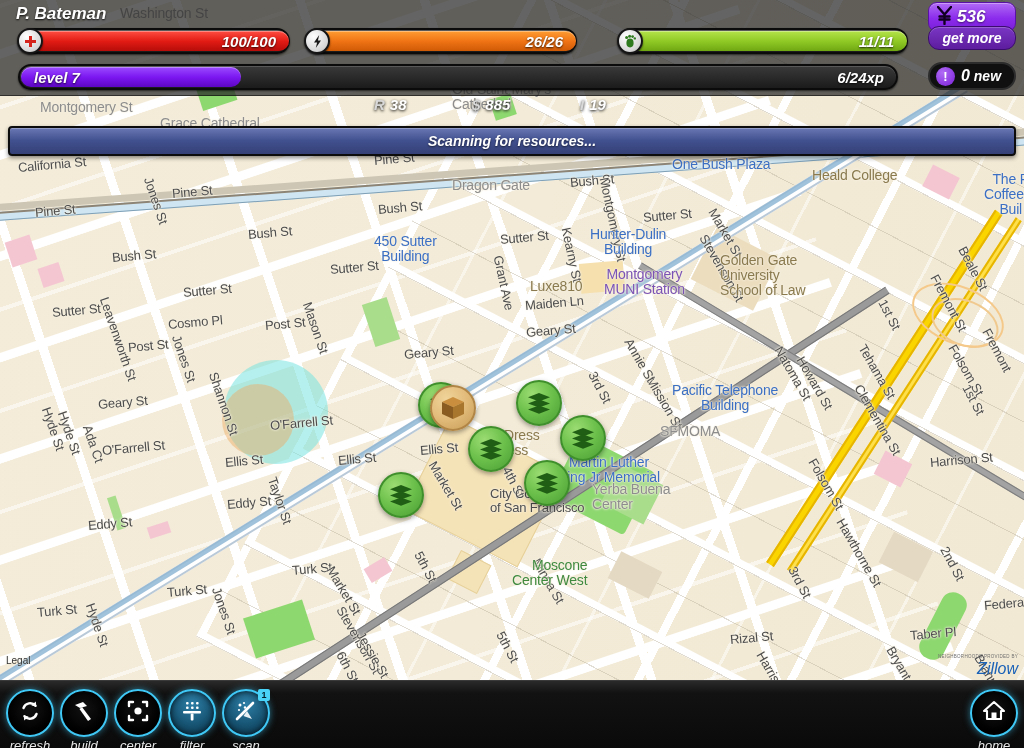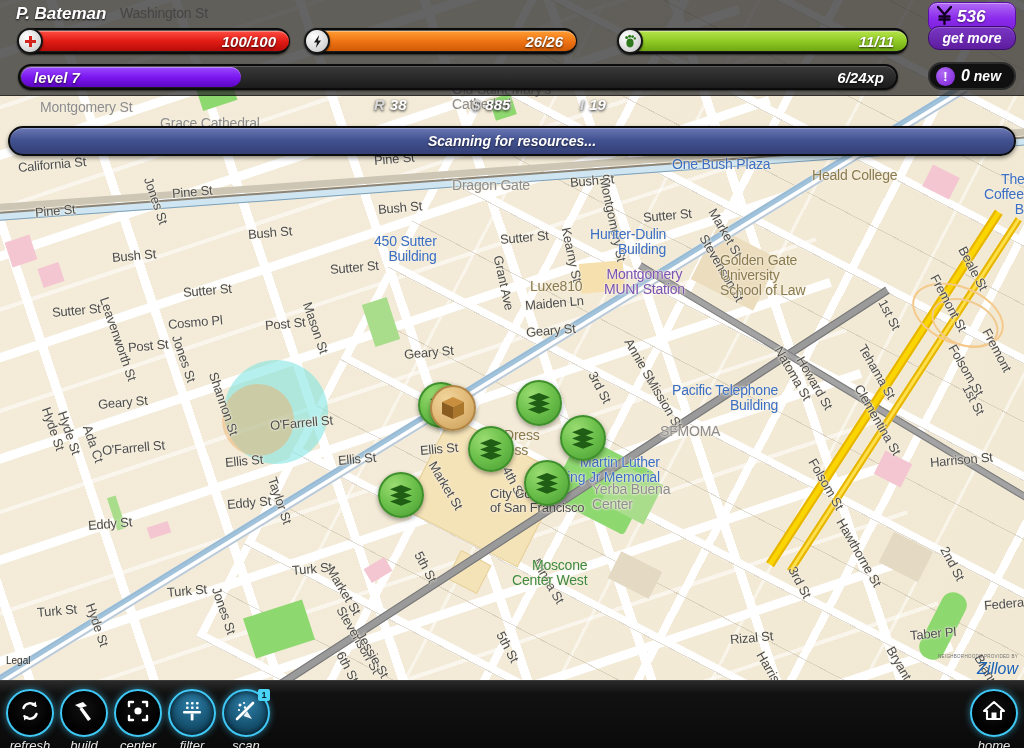--- a/index.html
+++ b/index.html
@@ -122,21 +122,21 @@
   
   .lbl {
     position: absolute;
     color: #4a4a4a;
     font-family: "Liberation Sans", sans-serif;
     white-space: nowrap;
     text-shadow: 0 0 3px #f6f0e2, 0 0 2px #f6f0e2, 0 0 1px #f6f0e2;
     letter-spacing: -.2px;
   }
   .lbl.st   { font-size: 13px; color:#4d4d4d; }
-  .lbl.poi  { font-size: 14px; color:#3b6fc4; text-align:right; }
+  .lbl.poi  { font-size: 14px; color:#3b6fc4; text-align:center; }
   .lbl.transit { font-size: 14px; color:#7b53b5; text-align:center; }
   .lbl.edu  { font-size: 14px; color:#8a7a4e; }
   .lbl.parklbl { font-size: 14px; color:#3f8a3f; text-align:right; }
   .lbl.gray { font-size: 14px; color:#8d8d8d; }
 
   
   .radius { position:absolute; border-radius:50%; }
   .radius.cyan  { background: rgba(120,228,226,.55); }
   .radius.amber { background: rgba(237,171,98,.45); }
 
@@ -263,21 +263,21 @@
     color:#fff; font-size:13px; font-weight:bold;
     display:flex; align-items:center; justify-content:center;
     line-height:1;
   }
   .newtxt { color:#fff; font-size:14px; font-style:italic; font-weight:bold; }
   .newtxt b { font-size:16px; font-style:italic; }
 
   
   .scanbar {
     position:absolute; left:8px; top:126px; width:1008px; height:30px;
-    border-radius:15px;
+    border-radius:4px;
     background: linear-gradient(180deg,#6a78b4 0%, #41508f 48%, #344076 100%);
     border:2px solid #0c0c0c;
     box-shadow: inset 0 1px 0 rgba(255,255,255,.28), 0 2px 4px rgba(0,0,0,.45);
     display:flex; align-items:center; justify-content:center;
   }
   .scanbar span {
     color:#fff; font-size:14px; font-style:italic; font-weight:bold;
     text-shadow:0 1px 2px rgba(0,0,0,.6);
   }
 

